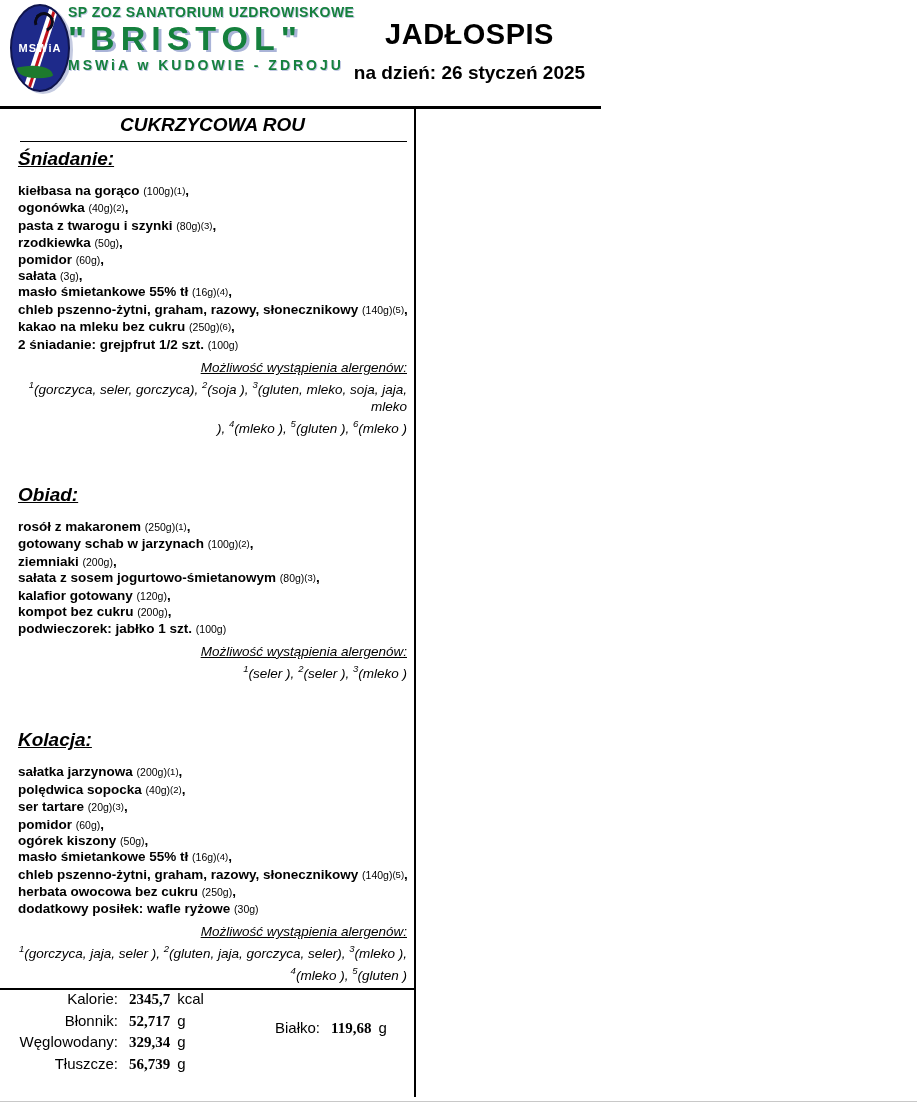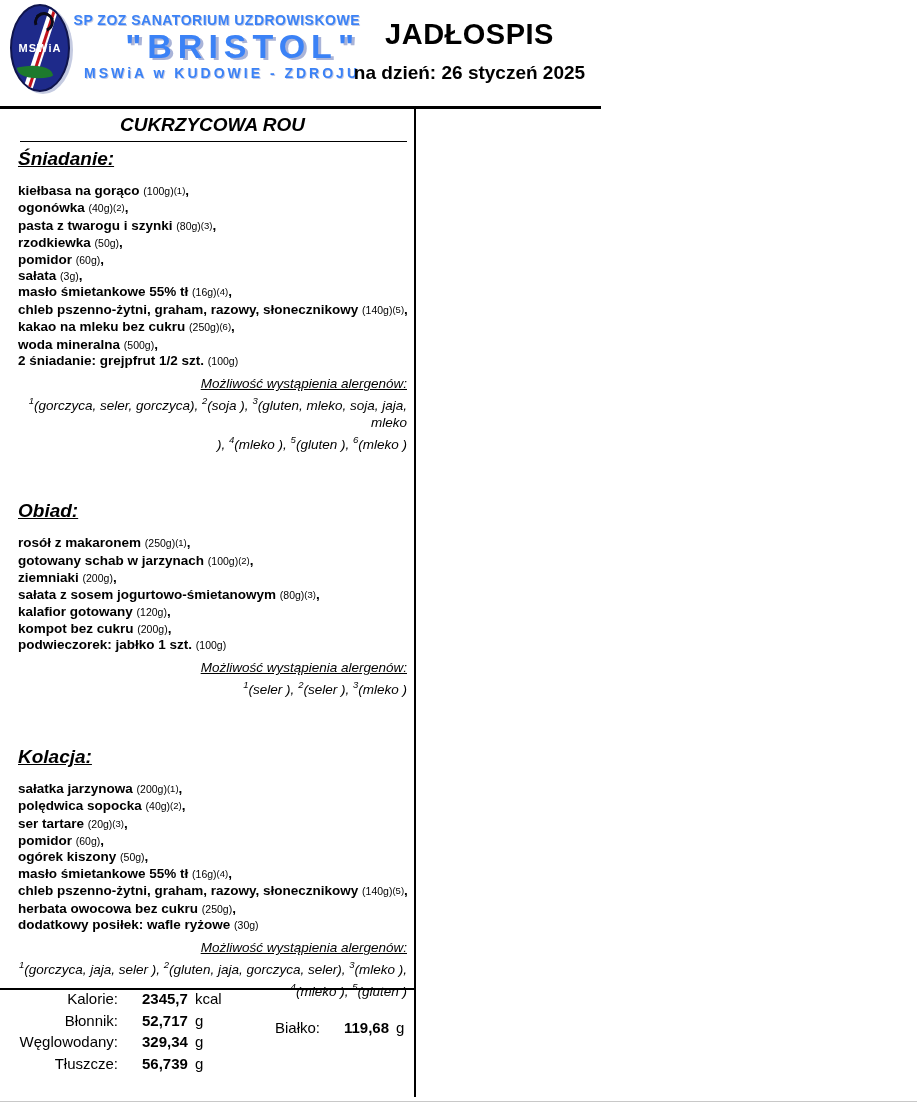--- a/index.html
+++ b/index.html
@@ -8,21 +8,21 @@
 
   
   .logo-badge{position:absolute;left:10px;top:4px;width:56px;height:84px;border-radius:50%;
               background:#1e2a8a;border:2px solid #10154d;box-shadow:3px 2px 0 rgba(150,160,200,.55);overflow:hidden;}
   .logo-stripe{position:absolute;left:24px;top:2px;width:9px;height:84px;background:#fff;transform:rotate(18deg);}
   .logo-stripe-red{position:absolute;left:28px;top:2px;width:3px;height:84px;background:#c1121c;transform:rotate(18deg);}
   .logo-snake{position:absolute;left:22px;top:6px;width:14px;height:14px;border:3px solid #0a0a1a;border-radius:50%;border-bottom-color:transparent;transform:rotate(25deg);}
   .logo-leaf{position:absolute;left:6px;top:58px;width:34px;height:16px;background:#1d7a2d;border-radius:0 90% 10% 90%;transform:rotate(-12deg);}
   .logo-text{position:absolute;left:0;top:36px;width:100%;text-align:center;color:#fff;
              font-size:11px;font-weight:bold;letter-spacing:1px;z-index:3;}
-  .org-block{position:absolute;left:68px;top:12px;width:292px;text-align:right;color:#3b82f6;}
+  .org-block{position:absolute;left:68px;top:4px;width:292px;text-align:left;color:#15803d;}
   .org-line1{font-size:14px;font-weight:bold;letter-spacing:.5px;text-shadow:1px 1px 0 #c3cae4;}
   .org-name{font-size:34px;font-weight:bold;letter-spacing:6px;line-height:1.0;margin-top:1px;
             text-shadow:3px 2px 0 #aab4d8;}
   .org-line2{font-size:14px;font-weight:bold;letter-spacing:3px;margin-top:2px;text-shadow:1px 1px 0 #c3cae4;}
   .title-block{position:absolute;left:352px;top:18px;width:235px;text-align:center;}
   .doc-title{font-size:29px;font-weight:bold;letter-spacing:.5px;}
   .doc-date{font-size:19px;font-weight:bold;margin-top:11px;}
 
   
   .header-rule{position:absolute;left:0;top:106px;width:601px;height:3px;background:#000;}
@@ -42,21 +42,21 @@
   .i-sup{font-size:9.5px;font-weight:normal;position:relative;top:-1px;}
   .allergen-block{margin-top:5px;text-align:right;}
   .allergen-heading{display:inline-block;font-size:13.5px;font-style:italic;text-decoration:underline;}
   .allergen-line{font-size:13.5px;font-style:italic;line-height:17px;}
   .allergen-line sup{font-size:9.5px;}
 
   
   .nutrition{position:absolute;left:0;top:988px;width:415px;border-top:2px solid #000;}
   .n-row{display:flex;align-items:baseline;height:21.7px;font-size:15px;}
   .n-label{width:118px;text-align:right;}
-  .n-value{font-weight:bold;margin-left:24px;}
+  .n-value{font-weight:bold;margin-left:11px;font-family:Liberation Serif, serif;}
   .n-unit{margin-left:7px;}
   .n-protein{position:absolute;left:252px;top:29px;display:flex;align-items:baseline;font-size:15px;}
   .n-protein .n-label{width:68px;}
 </style>
 </head>
 <body>
 
 <div class="page">
 
   <div class="logo-badge">
@@ -90,21 +90,20 @@
           <h2 class="section-heading">Śniadanie:</h2>
           <div class="item-line"><span class="i-name">kiełbasa na gorąco</span> <span class="i-portion">(100g)</span><span class="i-sup">(1)</span><span class="i-comma">,</span></div>
           <div class="item-line"><span class="i-name">ogonówka</span> <span class="i-portion">(40g)</span><span class="i-sup">(2)</span><span class="i-comma">,</span></div>
           <div class="item-line"><span class="i-name">pasta z twarogu i szynki</span> <span class="i-portion">(80g)</span><span class="i-sup">(3)</span><span class="i-comma">,</span></div>
           <div class="item-line"><span class="i-name">rzodkiewka</span> <span class="i-portion">(50g)</span><span class="i-comma">,</span></div>
           <div class="item-line"><span class="i-name">pomidor</span> <span class="i-portion">(60g)</span><span class="i-comma">,</span></div>
           <div class="item-line"><span class="i-name">sałata</span> <span class="i-portion">(3g)</span><span class="i-comma">,</span></div>
           <div class="item-line"><span class="i-name">masło śmietankowe 55% tł</span> <span class="i-portion">(16g)</span><span class="i-sup">(4)</span><span class="i-comma">,</span></div>
           <div class="item-line"><span class="i-name">chleb pszenno-żytni, graham, razowy, słonecznikowy</span> <span class="i-portion">(140g)</span><span class="i-sup">(5)</span><span class="i-comma">,</span></div>
           <div class="item-line"><span class="i-name">kakao na mleku bez cukru</span> <span class="i-portion">(250g)</span><span class="i-sup">(6)</span><span class="i-comma">,</span></div>
-          <div class="item-line"><span class="i-name">woda mineralna</span> <span class="i-portion">(500g)</span><span class="i-comma">,</span></div>
           <div class="item-line"><span class="i-name">2 śniadanie: grejpfrut 1/2 szt.</span> <span class="i-portion">(100g)</span><span class="i-comma"></span></div>
           <div class="allergen-block">
             <div><span class="allergen-heading">Możliwość wystąpienia alergenów:</span></div>
             <div class="allergen-line"><sup>1</sup>(gorczyca, seler,  gorczyca), <sup>2</sup>(soja ), <sup>3</sup>(gluten, mleko, soja, jaja, mleko</div>
             <div class="allergen-line">), <sup>4</sup>(mleko ), <sup>5</sup>(gluten  ), <sup>6</sup>(mleko )</div>
           </div>
         </section>
         <section class="menu-section">
           <h2 class="section-heading">Obiad:</h2>
           <div class="item-line"><span class="i-name">rosół z makaronem</span> <span class="i-portion">(250g)</span><span class="i-sup">(1)</span><span class="i-comma">,</span></div>

